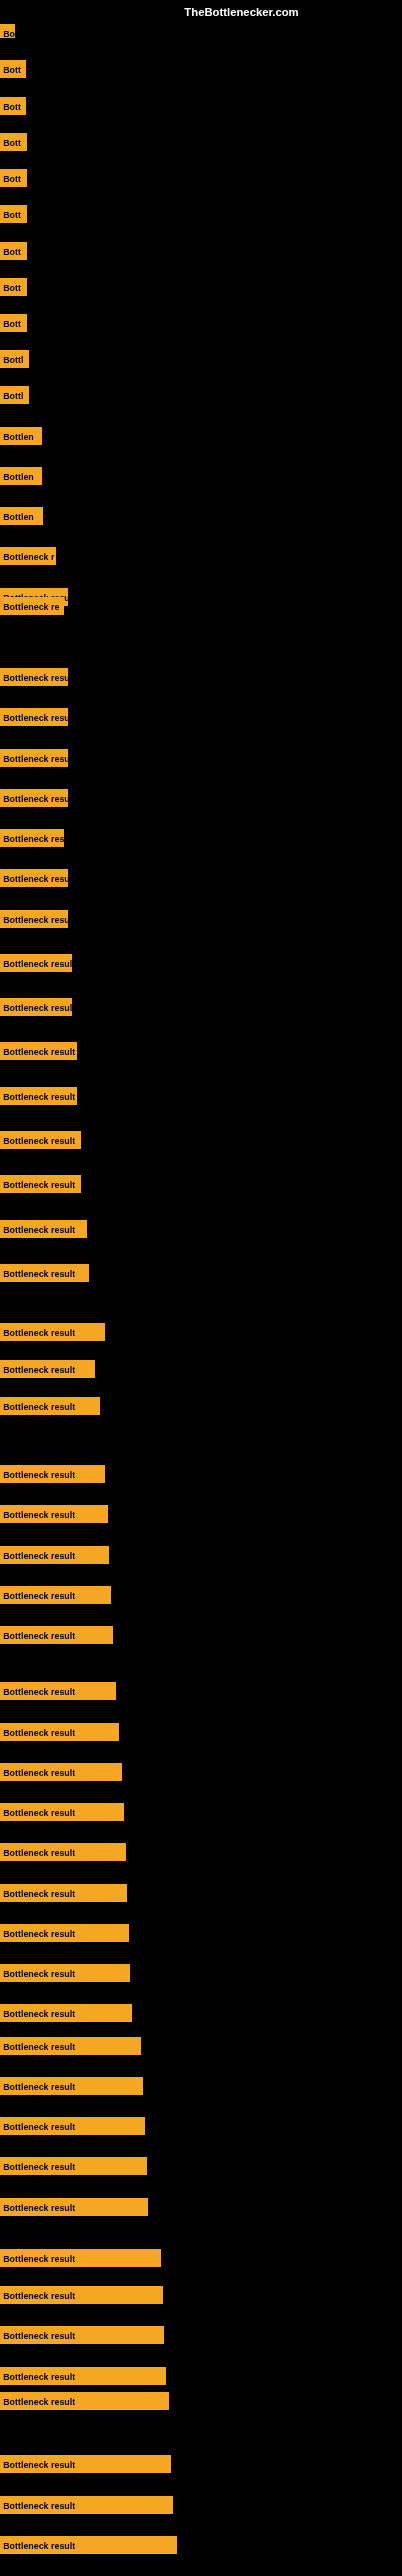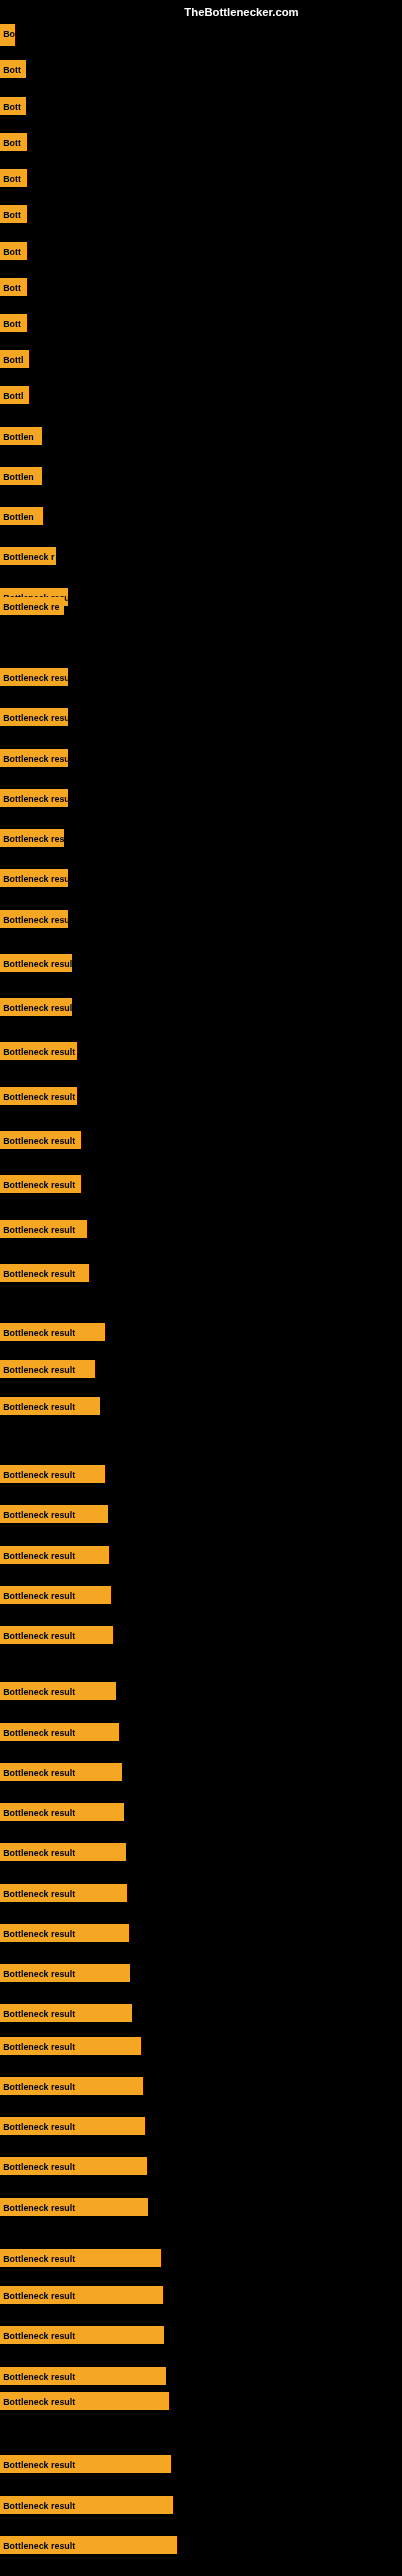--- a/index.html
+++ b/index.html
@@ -37,21 +37,21 @@
       overflow: hidden;
     }
   </style>
 </head>
 <body>
 
 <span class="site-title">TheBottlenecker.com</span>
 
 <div id="bars-container">
     <div class="bar-container" style="top: 24px;">
-      <div class="bar-label" style="width: 14.5px; height: 22px; line-height: 17.7px;">Bo</div>
+      <div class="bar-label" style="width: 14.5px; height: 14px; line-height: 17.7px;">Bo</div>
     </div>
     <div class="bar-container" style="top: 60px;">
       <div class="bar-label" style="width: 26px; height: 17.7px; line-height: 17.7px;">Bott</div>
     </div>
     <div class="bar-container" style="top: 97px;">
       <div class="bar-label" style="width: 26px; height: 17.7px; line-height: 17.7px;">Bott</div>
     </div>
     <div class="bar-container" style="top: 133px;">
       <div class="bar-label" style="width: 27px; height: 17.7px; line-height: 17.7px;">Bott</div>
     </div>

